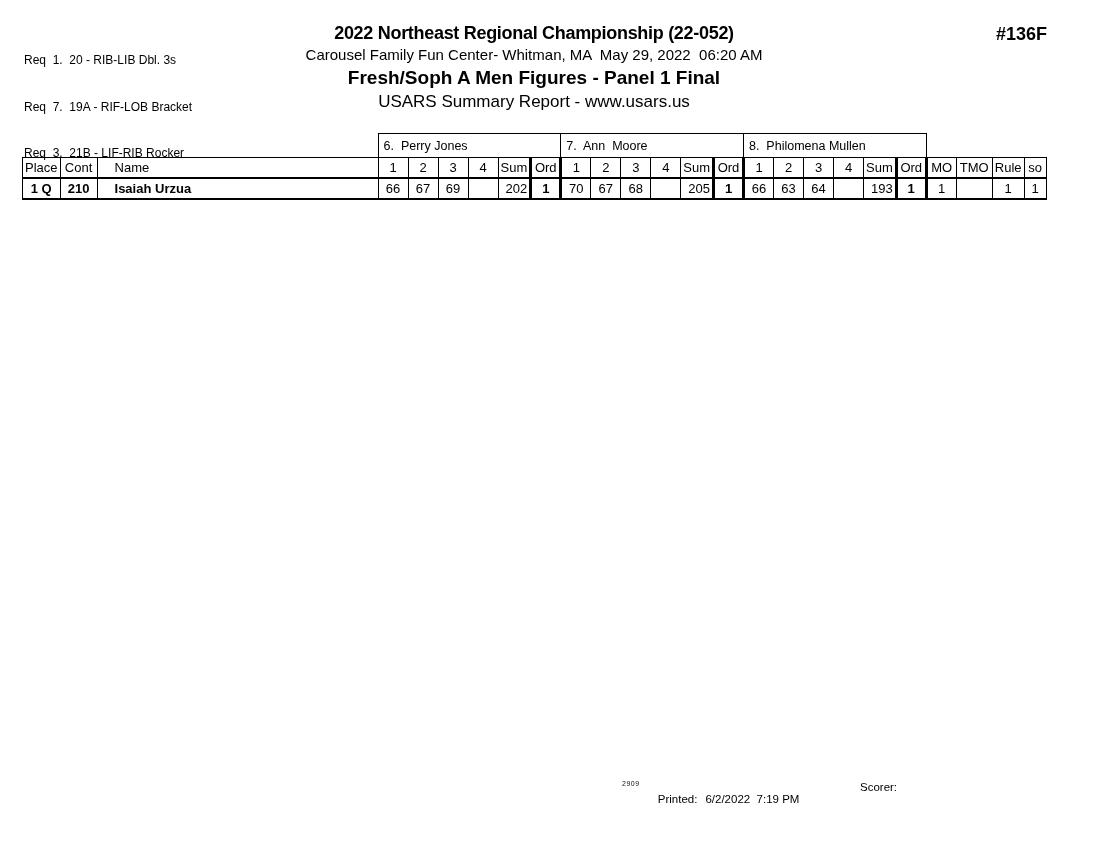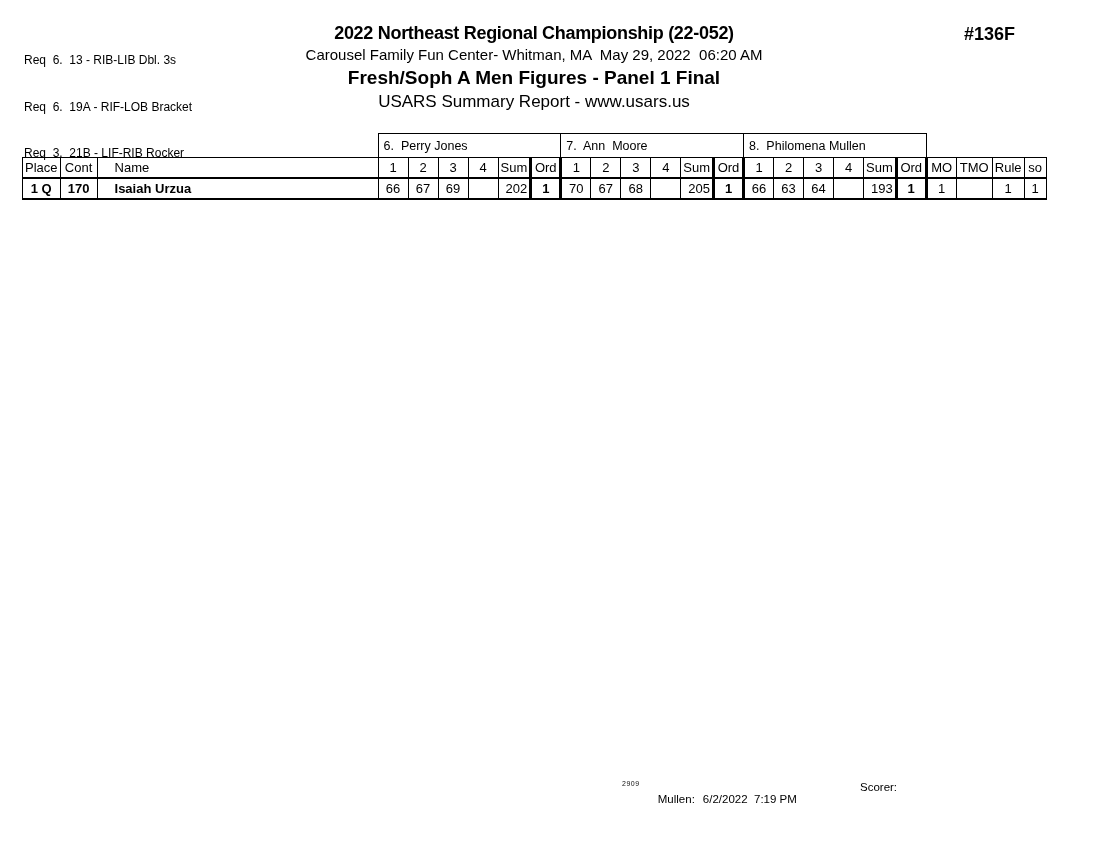--- a/index.html
+++ b/index.html
@@ -35,21 +35,21 @@
     width: 1068px;
     text-align: center;
   }
   .title-line1 { font-size: 18px; font-weight: bold; letter-spacing: -0.3px; line-height: 24px; }
   .title-line2 { font-size: 15px; line-height: 20px; white-space: pre; }
   .title-line3 { font-size: 19px; font-weight: bold; line-height: 25px; }
   .title-line4 { font-size: 17px; line-height: 23px; }
 
   .event-number {
     position: absolute;
-    left: 964px;
+    left: 996px;
     top: 24px;
     font-size: 18px;
     font-weight: bold;
   }
 
   
   .results {
     position: absolute;
     left: 22px;
     top: 133px;
@@ -112,22 +112,22 @@
     top: 781px;
     font-size: 11.5px;
   }
 </style>
 </head>
 <body>
 
 <div class="page">
 
   <div class="req-block">
-    <div>Req  6.  13 - RIB-LIB Dbl. 3s</div>
-    <div>Req  6.  19A - RIF-LOB Bracket</div>
+    <div>Req  1.  20 - RIB-LIB Dbl. 3s</div>
+    <div>Req  7.  19A - RIF-LOB Bracket</div>
     <div>Req  3.  21B - LIF-RIB Rocker</div>
   </div>
 
   <div class="title-block">
     <div class="title-line1">2022 Northeast Regional Championship (22-052)</div>
     <div class="title-line2">Carousel Family Fun Center- Whitman, MA  May 29, 2022  06:20 AM</div>
     <div class="title-line3">Fresh/Soph A Men Figures - Panel 1 Final</div>
     <div class="title-line4">USARS Summary Report - www.usars.us</div>
   </div>
 
@@ -195,21 +195,21 @@
         <td class="l">Sum</td>
         <td class="ord">Ord</td>
 
         <td class="c">MO</td>
         <td class="c">TMO</td>
         <td class="c">Rule</td>
         <td class="c">so</td>
       </tr>
       <tr class="data-row">
         <td class="c b">1 Q</td>
-        <td class="c b">170</td>
+        <td class="c b">210</td>
         <td class="l b name-cell">Isaiah Urzua</td>
 
         <td class="c">66</td>
         <td class="c">67</td>
         <td class="c">69</td>
         <td class="c"></td>
         <td class="r">202</td>
         <td class="ord">1</td>
 
         <td class="c">70</td>
@@ -229,17 +229,17 @@
         <td class="c">1</td>
         <td class="c"></td>
         <td class="c">1</td>
         <td class="c">1</td>
       </tr>
     </tbody>
   </table>
 
   <div class="footer-version">2909</div>
   <div class="footer-printed">
-    <span>Mullen:</span><span class="val">6/2/2022  7:19 PM</span>
+    <span>Printed:</span><span class="val">6/2/2022  7:19 PM</span>
   </div>
   <div class="footer-scorer">Scorer:</div>
 
 </div>
 
 </body></html>

